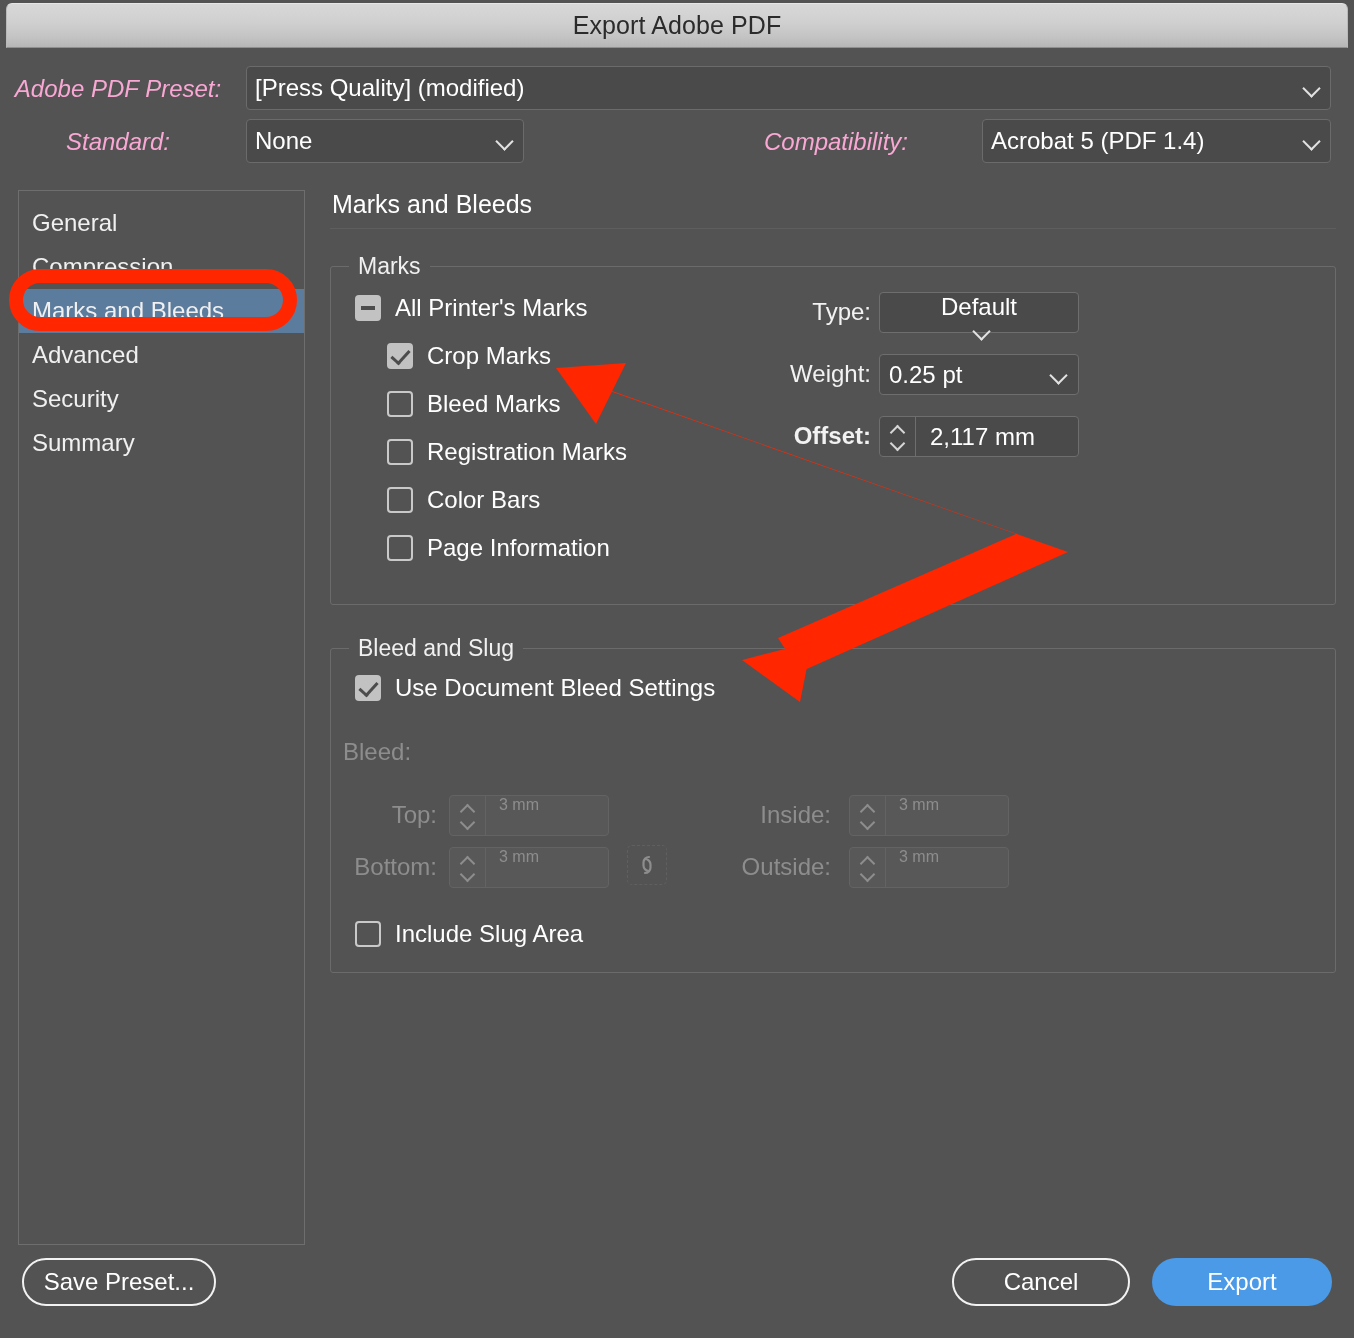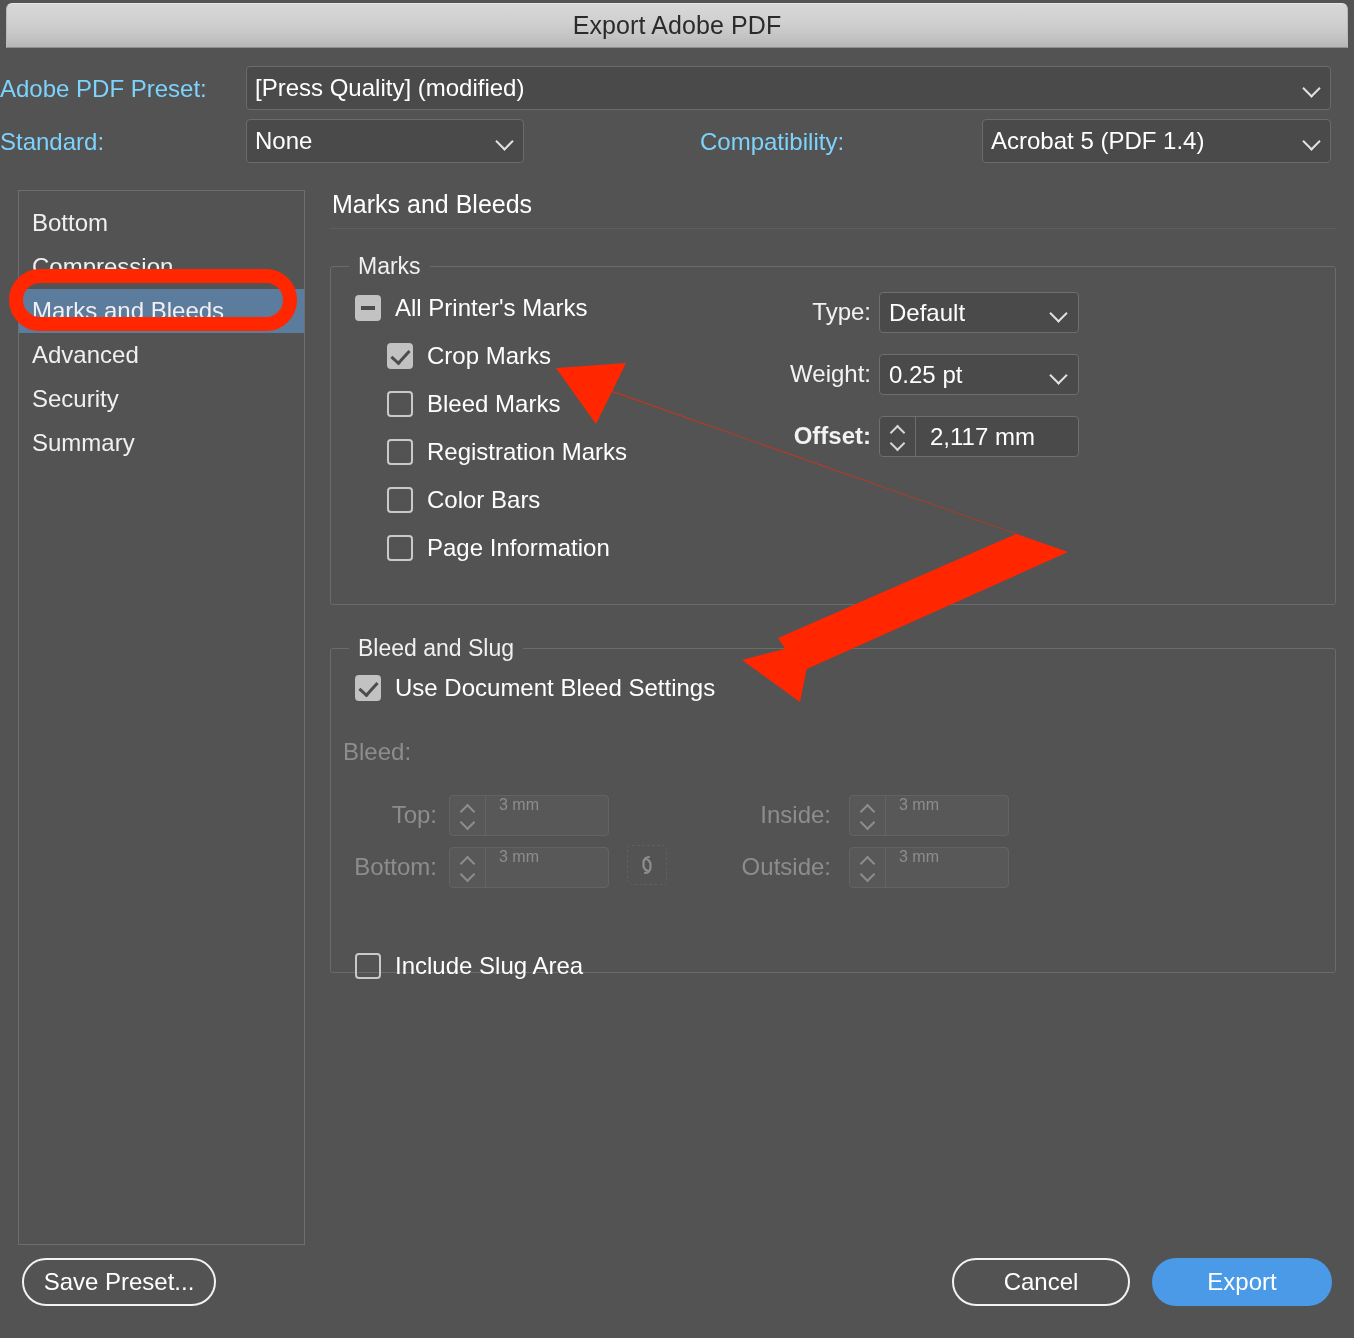--- a/index.html
+++ b/index.html
@@ -40,23 +40,24 @@
     color: #2b2b2b;
     letter-spacing: 0.1px;
   }
 
   
   .top-area { position: absolute; left: 0; top: 49px; width: 1354px; height: 128px; }
 
   .row-label {
     position: absolute;
     font-size: 24px;
-    color: #7dd3fc;
-    text-align: left;
-    white-space: nowrap;
+    color: #f9a8d4;
+    text-align: center;
+    white-space: nowrap;
+    font-style: italic;
   }
 
   .combo {
     position: absolute;
     background: #4a4a4a;
     border: 1px solid #6b6b6b;
     border-radius: 4px;
     display: flex;
     align-items: center;
     padding: 0 8px;
@@ -346,21 +347,21 @@
     <div class="row-label" id="compat-label">Compatibility:</div>
     <div class="combo" id="compat-combo">
       <span class="combo-value">Acrobat 5 (PDF 1.4)</span>
       <span class="chev"></span>
     </div>
   </div>
 
   <div id="sidebar">
     <div id="side-spacer"></div>
     <div class="side-item">
-      <span>Bottom</span>
+      <span>General</span>
     </div>
     <div class="side-item">
       <span>Compression</span>
     </div>
     <div class="side-item selected">
       <span>Marks and Bleeds</span>
     </div>
     <div class="side-item">
       <span>Advanced</span>
     </div>
@@ -405,21 +406,21 @@
           <span class="cbox empty"></span>
           <span class="cblabel">Color Bars</span>
         </div>
 
         <div class="cbrow" style="left:56px; top:254px;">
           <span class="cbox empty"></span>
           <span class="cblabel">Page Information</span>
         </div>
 
         <div class="fld-label" style="left:400px; top:18px; width:140px;">Type:</div>
-        <div class="small-combo" style="left:548px; top:12px; width:200px;">
+        <div class="small-combo" style="left:548px; top:12px; width:200px;flex-direction:column;">
           <span class="sv">Default</span>
           <span class="chev"></span>
         </div>
 
         <div class="fld-label" style="left:380px; top:80px; width:160px;">Weight:</div>
         <div class="small-combo" style="left:548px; top:74px; width:200px;">
           <span class="sv">0.25 pt</span>
           <span class="chev"></span>
         </div>
 
@@ -484,21 +485,21 @@
 
         <div class="dim-label" style="left:360px; top:191px; width:140px;">Outside:</div>
         <div class="dim-field" style="left:518px; top:185px;">
           <span class="stepper">
             <span class="up"></span>
             <span class="down"></span>
           </span>
           <span class="sval">3 mm</span>
         </div>
 
-        <div class="cbrow" style="left:24px; top:258px;margin-top:32px;">
+        <div class="cbrow" style="left:24px; top:258px;">
           <span class="cbox empty"></span>
           <span class="cblabel">Include Slug Area</span>
         </div>
 
       </div>
     </fieldset>
   </div>
 
   <div class="pill" id="save-preset-btn">
     <span>Save Preset...</span>

